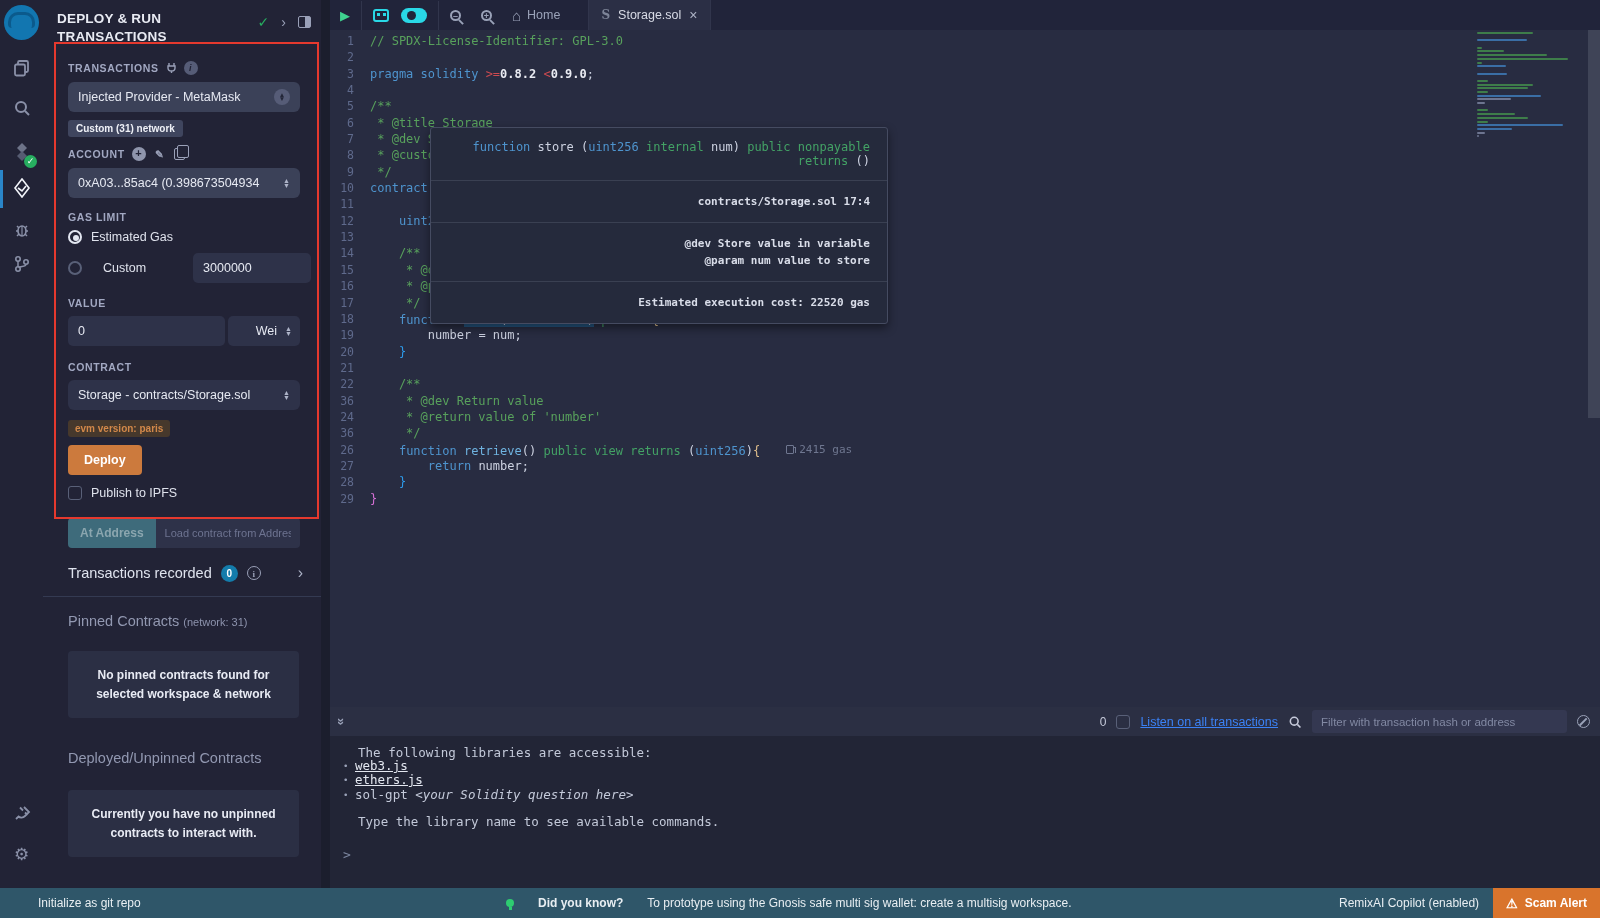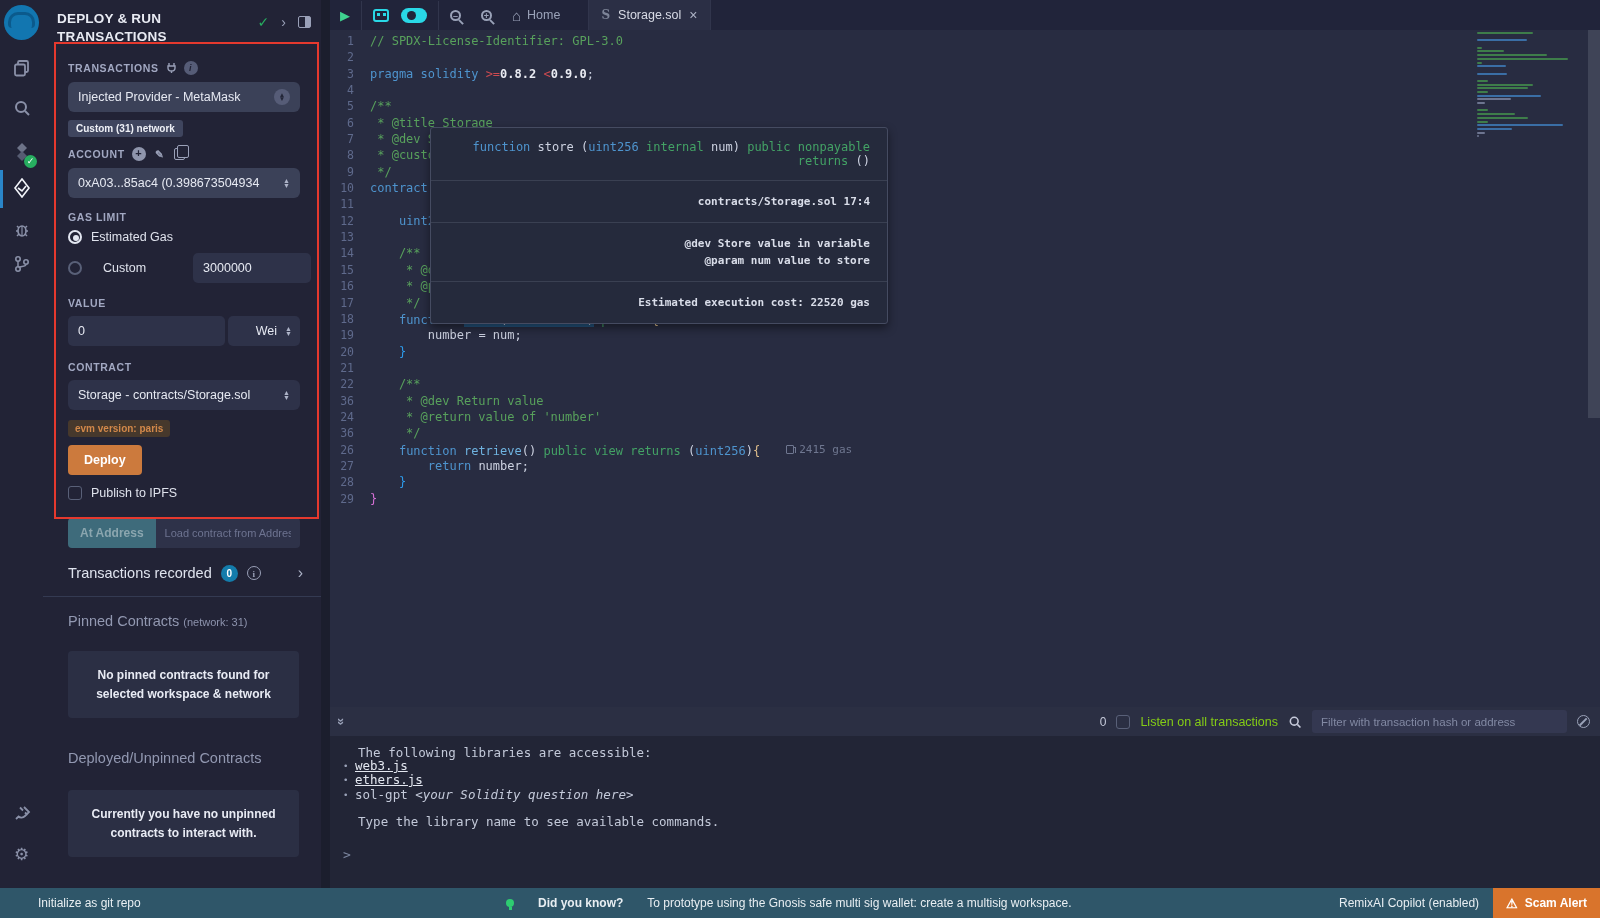--- a/index.html
+++ b/index.html
@@ -112,21 +112,21 @@
   #minimap { position:absolute; top:2px; right:15px; width:108px; cursor:pointer; }
   .mm-bar { height:2px; margin-bottom:1.7px; border-radius:1px; }
   #v-scroll { position:absolute; top:0; right:0; width:12px; height:388px; background:#474c5f; opacity:.75; cursor:pointer; }
 
   
   #terminal { position:absolute; left:330px; top:707px; right:0; height:181px; background:#222536; }
   #term-header { height:29px; background:#2b2f43; display:flex; align-items:center; padding:0 10px 0 8px; gap:10px; }
   .dbl-chevron { color:#9aa2b8; font-size:13px; font-weight:bold; transform:rotate(90deg); cursor:pointer; }
   #term-right { margin-left:auto; display:flex; align-items:center; gap:10px; }
   #listen-count { font-size:12px; color:#c7cbdb; }
-  #listen-label { font-size:12.5px; color:#84cc16; }
+  #listen-label { font-size:12.5px; color:#3b82f6;text-decoration:underline; }
   #term-filter { width:255px; height:23px; background:#343851; border:none; border-radius:3px; color:#dfe2ec; font-size:11.5px; padding:0 9px; }
   #term-filter::placeholder { color:#8289a3; }
   .ban-icon { width:13px; height:13px; border:1.5px solid #9aa2b8; border-radius:50%; position:relative; cursor:pointer; }
   .ban-icon:after { content:""; position:absolute; left:0px; top:4.5px; width:10px; height:1.5px; background:#9aa2b8; transform:rotate(-45deg); }
   #terminal-lines { font-family:"DejaVu Sans Mono", monospace; font-size:12.5px; color:#c3c9d9; padding:10px 0 0 13px; line-height:13.2px; }
   .t-line { white-space:pre; }
   .t-bullet { display:inline-block; width:12px; color:#9aa2b8; font-size:9px; vertical-align:1px; }
   .t-link { color:#e3e7f0; text-decoration:underline; cursor:pointer; }
   .t-em { font-style:italic; }
   #term-prompt { position:absolute; left:3px; bottom:26px; font-family:"DejaVu Sans Mono", monospace; font-size:13px; color:#7d87a0; padding-left:10px; }

